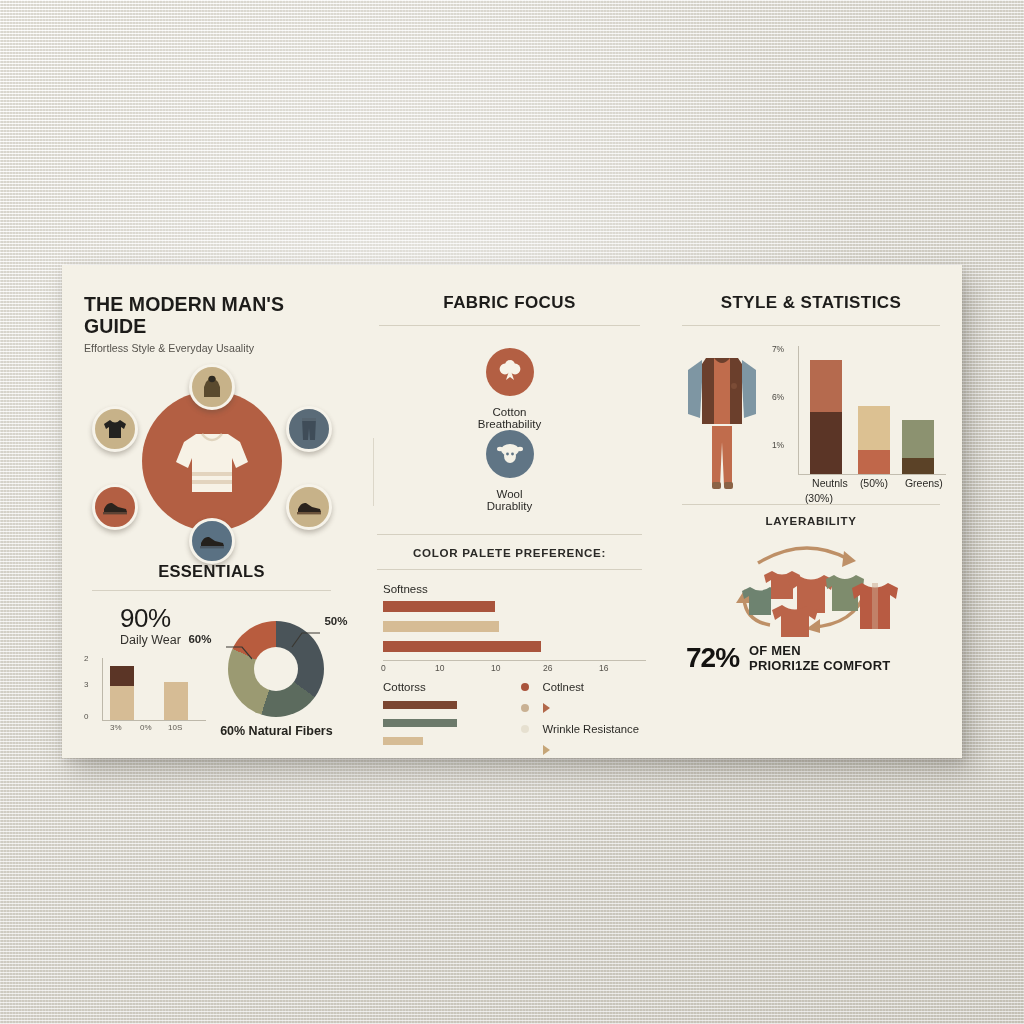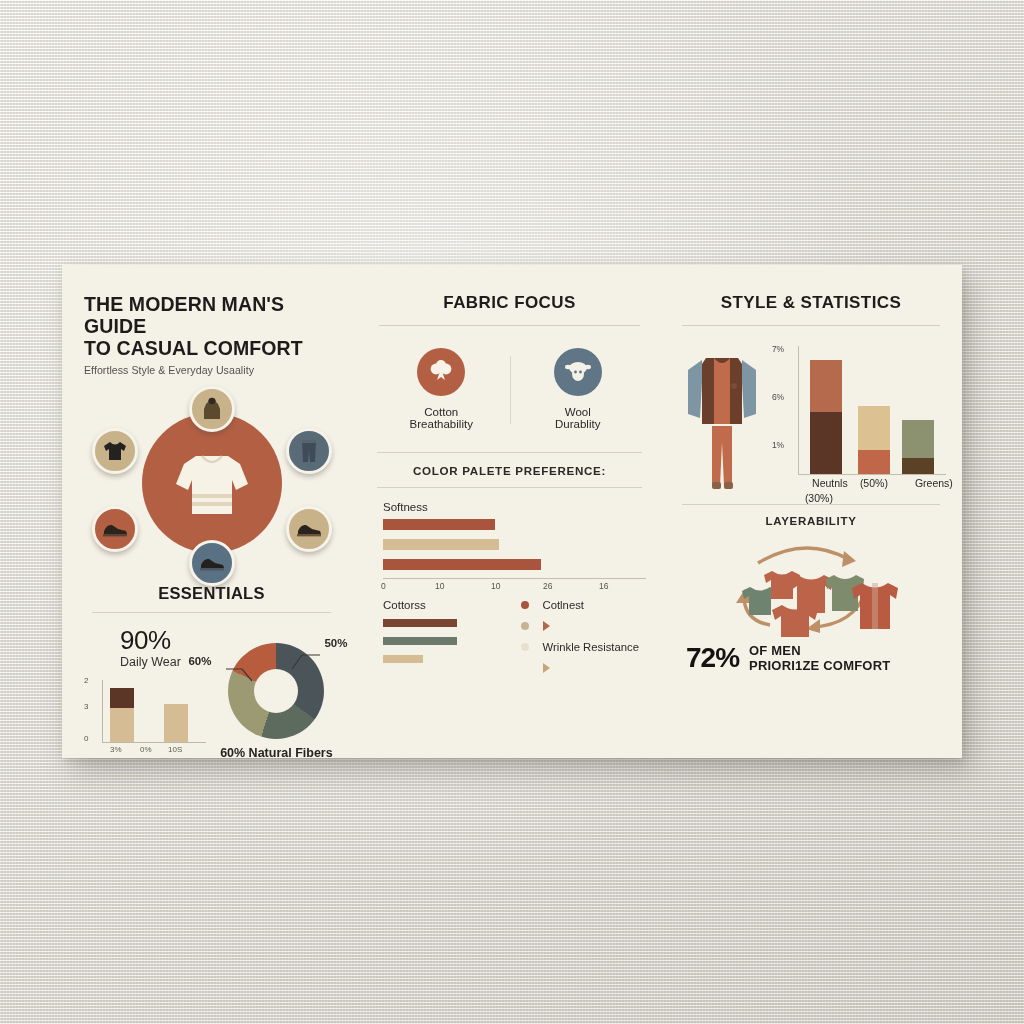--- a/index.html
+++ b/index.html
@@ -92,21 +92,21 @@
   .donut-wrap{ position:relative; width:96px; height:96px; margin:16px auto 0; }
   .donut{ width:96px; height:96px; border-radius:50%; }
   .donut-hole{
     position:absolute; left:50%; top:50%; transform:translate(-50%,-50%);
     width:44px; height:44px; border-radius:50%; background:#F4F1E7;
   }
   .donut-cap{ position:absolute; font-size:11.5px; color:#2B2A27; font-weight:600;}
   .donut-foot{ text-align:center; font-size:12.5px; color:#25241F; margin-top:7px; font-weight:600;}
 
   
-  .fabrics{ display:flex; margin-top:22px; }
+  .fabrics{ display:flex; margin-top:22px;flex-direction:column; }
   .fab{ flex:1; text-align:center; position:relative;}
   .fab + .fab::before{ content:""; position:absolute; left:0; top:8px; bottom:6px; width:1px; background:#DCD7C9; }
   .fab-ic{ width:48px; height:48px; border-radius:50%; margin:0 auto; display:flex; align-items:center; justify-content:center; }
   .fab-l1{ font-size:11.5px; color:#2A2926; margin-top:10px; }
   .fab-l2{ font-size:11.5px; color:#2A2926; }
 
   .palette-rule{ height:1px; background:#D5D0C1; margin:22px 4px 0; }
   .palette-title{ text-align:center; font-size:11.6px; font-weight:bold; color:#2A2926; letter-spacing:.7px; margin-top:11px; }
   .palette-rule2{ height:1px; background:#D5D0C1; margin:10px 4px 0; }
 
@@ -154,21 +154,20 @@
 
 <div class="bg-weave"></div>
 <div class="bg-shade"></div>
 
 <div class="card">
   <div class="cols">
 
     <div class="col col-left">
       <div>
         <div class="title-main">THE MODERN MAN'S GUIDE</div>
-        <div class="title-main">TO CASUAL COMFORT</div>
         <div class="title-sub">Effortless Style &amp; Everyday Usaality</div>
       </div>
 
       <div class="wheel">
         <div class="wheel-core"></div>
         <svg class="sweater" width="92" height="78" viewBox="0 0 92 78">
           <path d="M30 12 L18 20 L10 40 L22 46 L26 36 L26 70 L66 70 L66 36 L70 46 L82 40 L74 20 L62 12 Z" fill="#F7F2E6"></path>
           <path d="M36 12 Q46 24 56 12" fill="none" stroke="#E0D4BE" stroke-width="2.6"></path>
           <rect x="26" y="50" width="40" height="4" fill="#E3D4BE"></rect>
           <rect x="26" y="58" width="40" height="4" fill="#E3D4BE"></rect>
@@ -376,21 +375,21 @@
             <div class="sb-seg" style="height:24px;background:#C0674A"></div>
           </div>
           <div class="sb-col" style="left:130px; height:54px;">
             <div class="sb-seg" style="height:38px;background:#8C9270"></div>
             <div class="sb-seg" style="height:16px;background:#5B4227"></div>
           </div>
 
           <div class="sb-xt" style="left:26px; width:64px;">Neutnls</div>
           <div class="sb-xt2" style="left:15px; width:64px;">(30%)</div>
           <div class="sb-xt" style="left:76px; width:52px;">(50%)</div>
-          <div class="sb-xt" style="left:134px; width:56px;">Greens)</div>
+          <div class="sb-xt" style="left:124px; width:56px;">Greens)</div>
         </div>
       </div>
 
       <div class="lay-rule"></div>
       <div class="lay-title">LAYERABILITY</div>
 
       <div class="lay-graphic">
         <svg width="250" height="108" viewBox="0 0 250 108">
           <path d="M72 34 Q118 6 162 30" stroke="#BE9067" stroke-width="3.4" fill="none"></path>
           <path d="M158 22 L170 32 L156 38Z" fill="#BE9067"></path>

